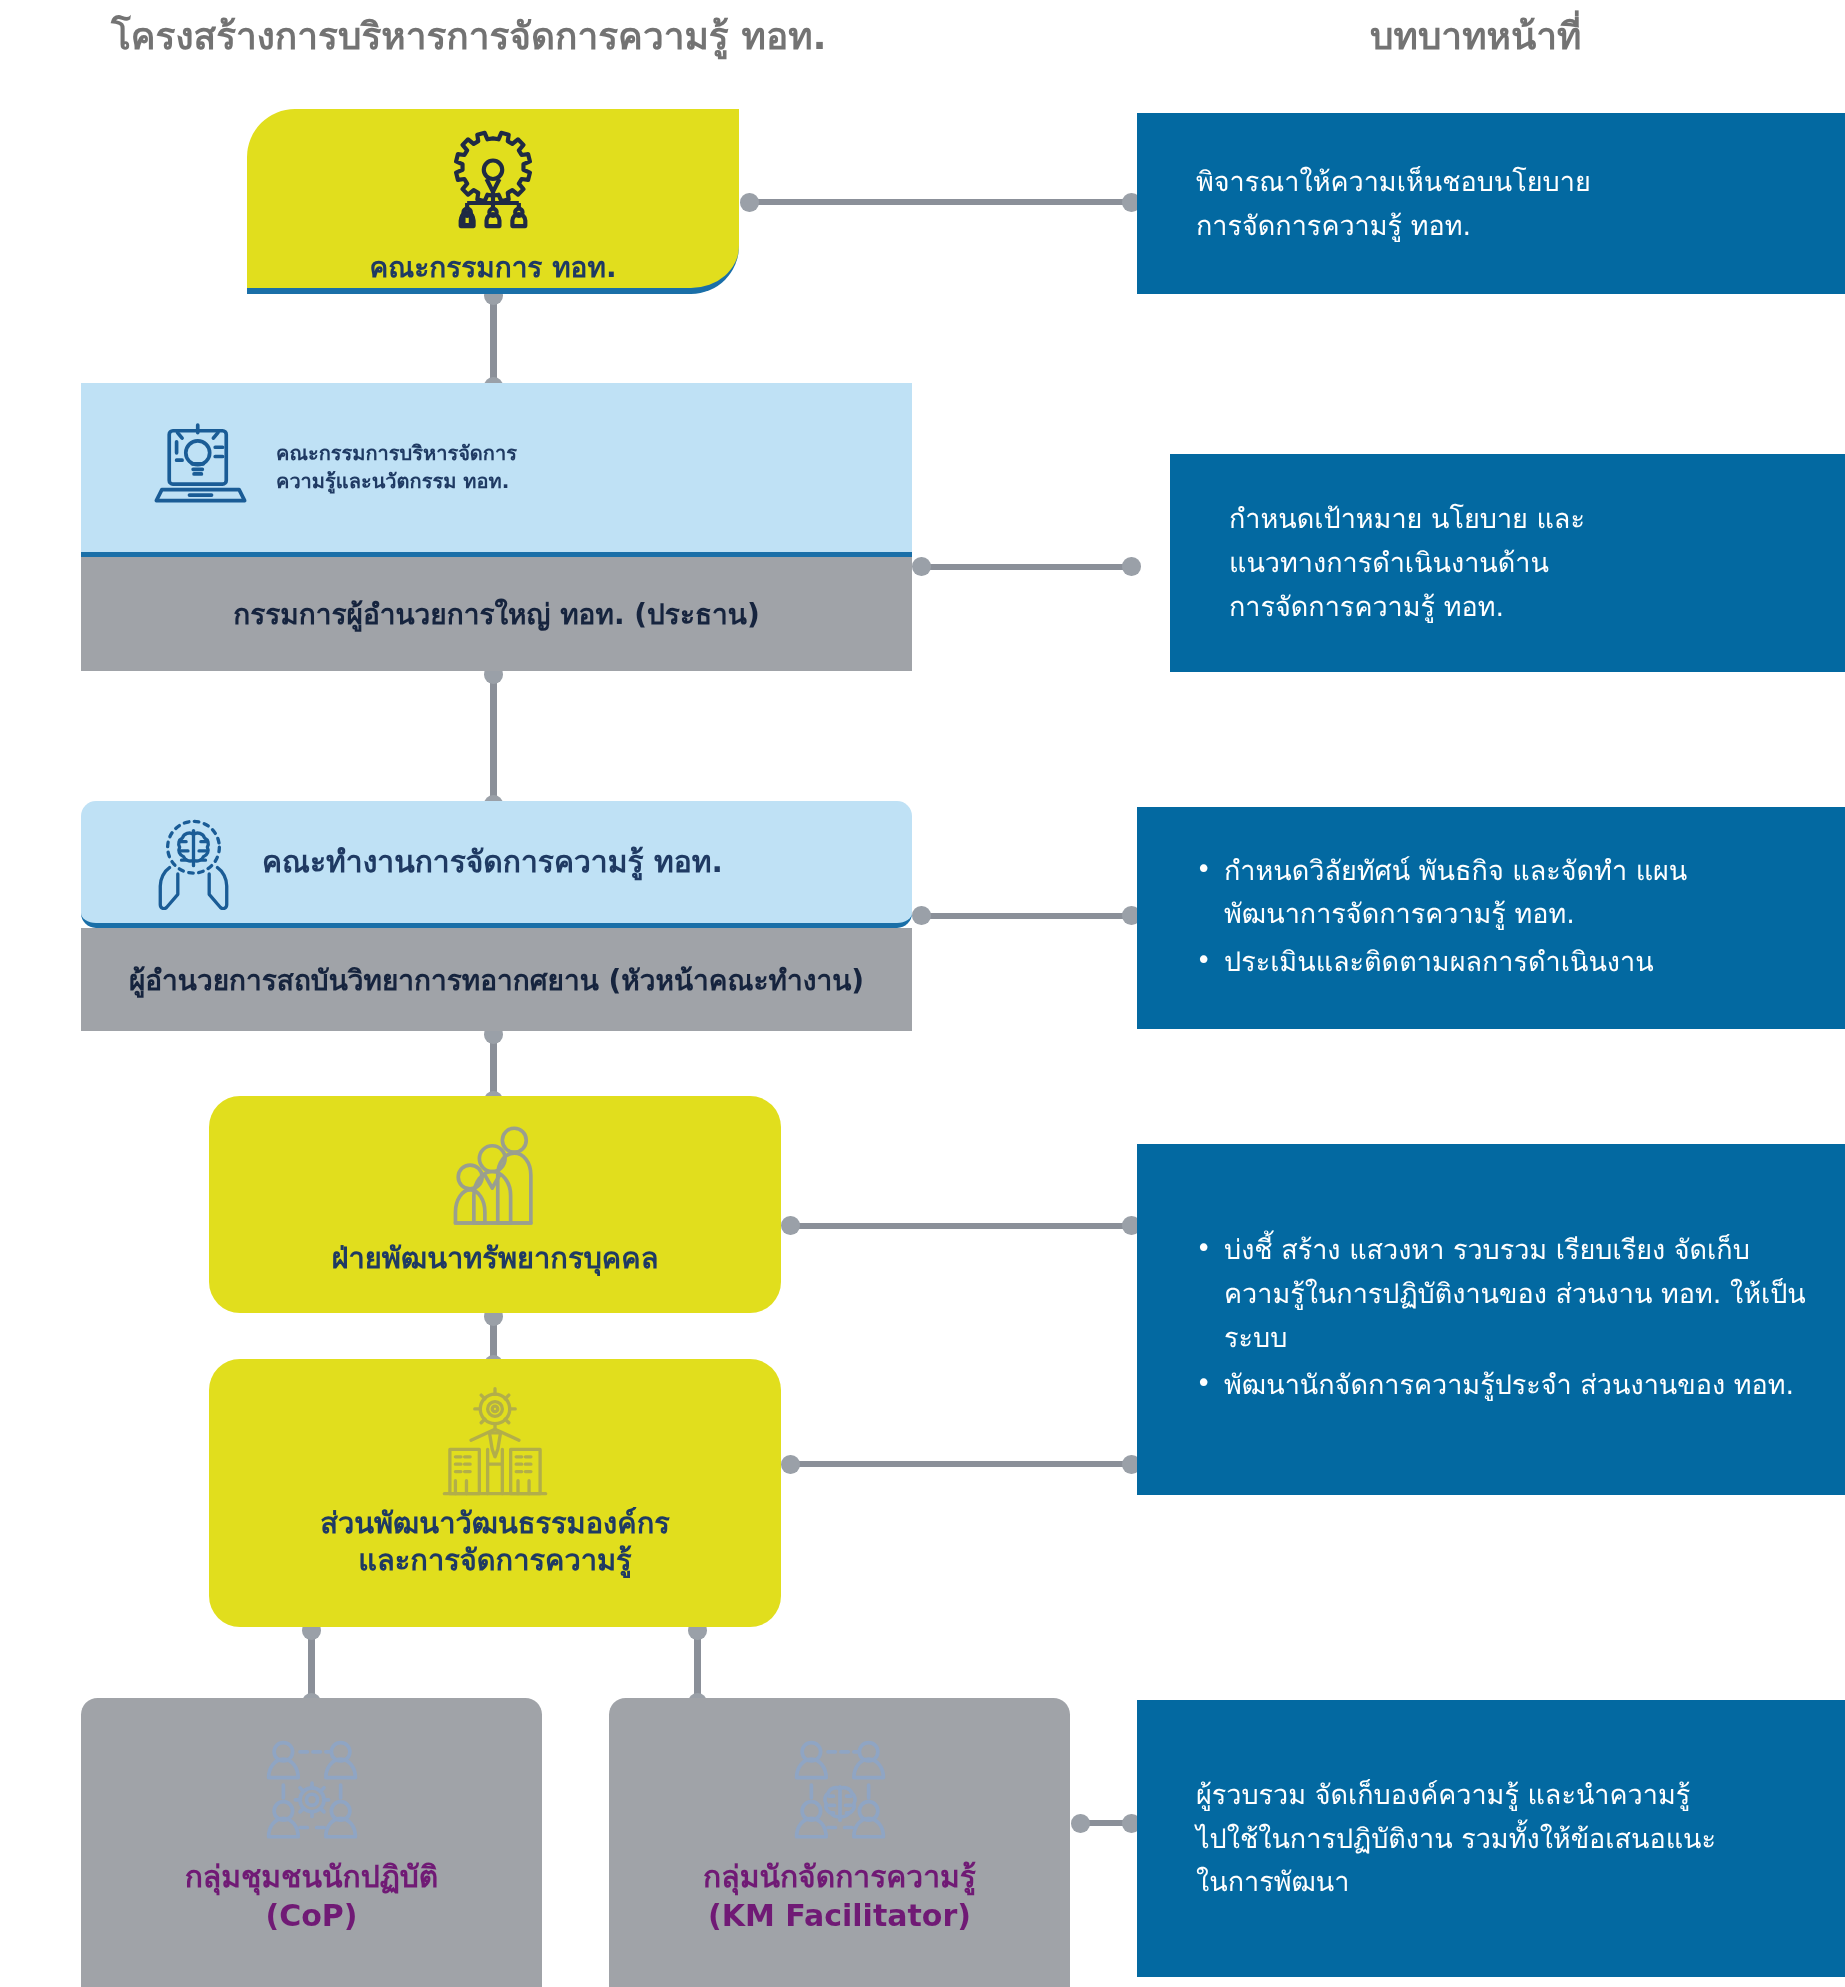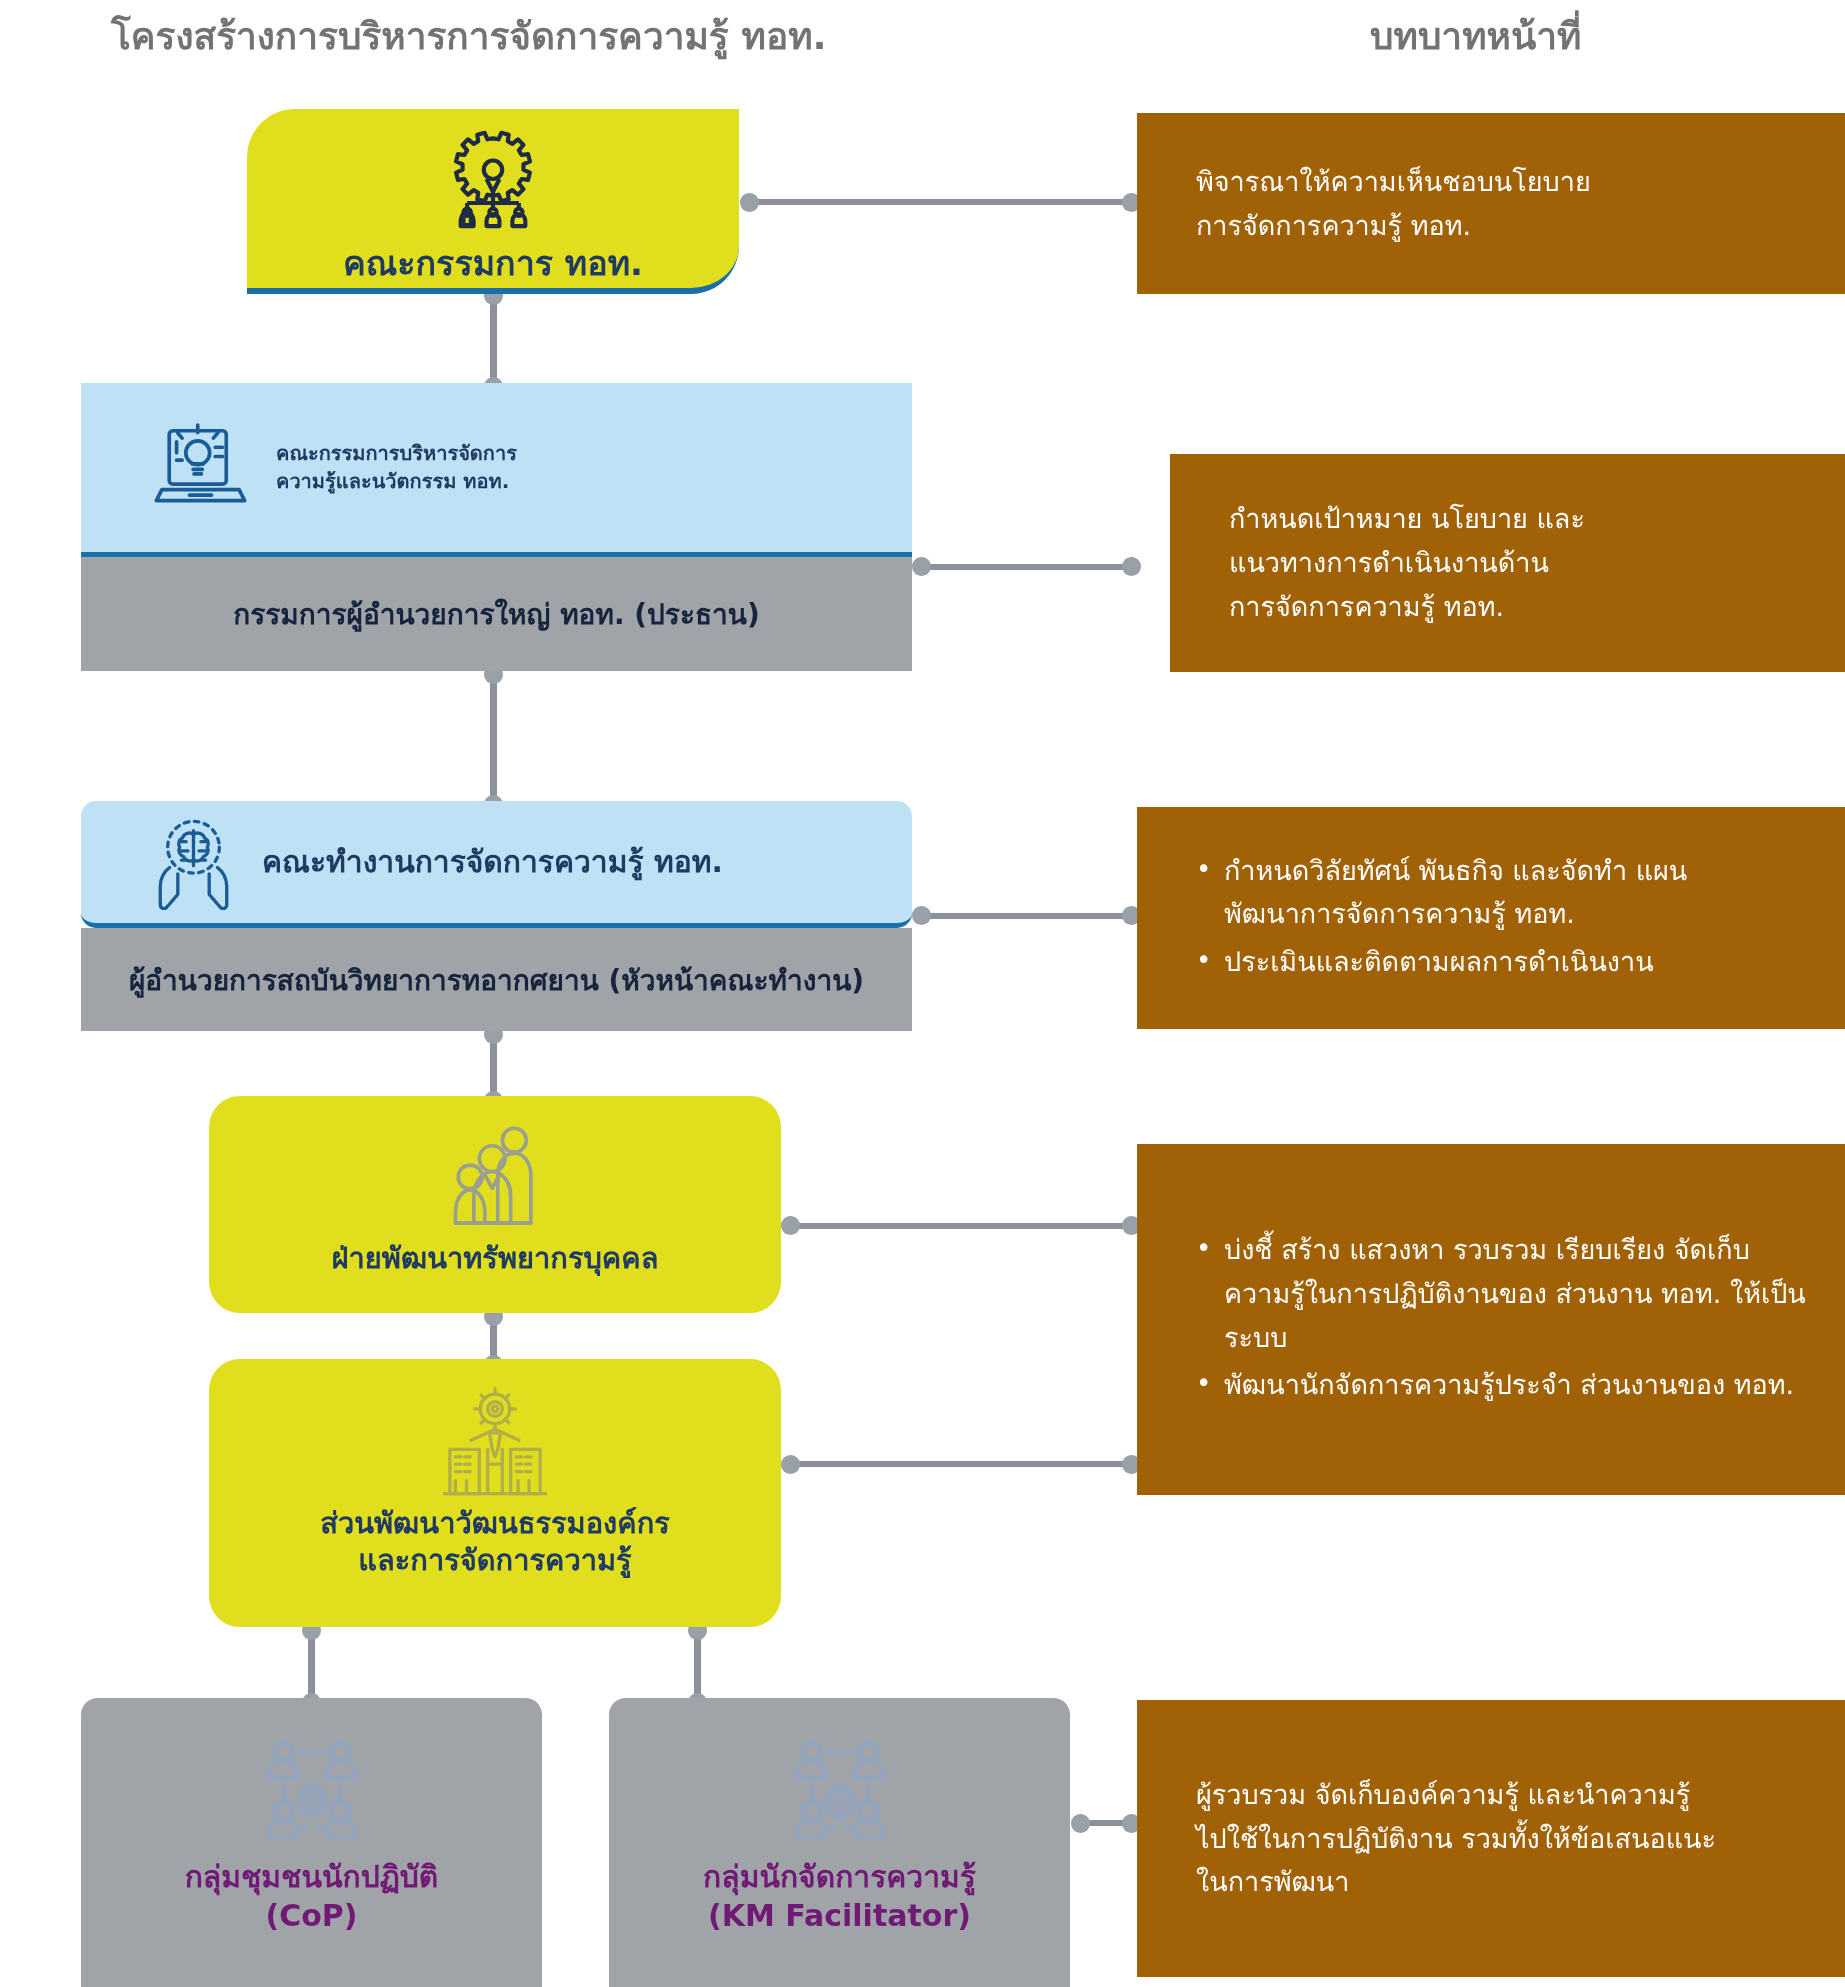--- a/index.html
+++ b/index.html
@@ -43,21 +43,21 @@
   }
   .icon-wrap { display:flex; align-items:center; justify-content:center; }
 
   
   #node-committee {
     left: 247px; top: 109px; width: 492px; height: 185px;
     border-radius: 48px 0 48px 0;
     border-bottom: 6.5px solid #1a6fa8;
     padding-top: 20px;
   }
-  #node-committee .label { margin-top: 13px; font-size: 34px; }
+  #node-committee .label { margin-top: 21px; font-size: 28px; }
 
   
   .twotone { position: absolute; display: flex; flex-direction: column; }
   .twotone .head {
     background: #bfe1f5;
     display: flex; align-items: center; gap: 24px;
     padding-left: 68px;
     border-bottom: 5.5px solid #1a6fa8;
   }
   .twotone .head .label {
@@ -98,21 +98,21 @@
   .gray .label {
     color: #701a75; font-weight: bold; font-size: 30px;
     text-align: center; line-height: 1.3;
   }
   #node-cop { left: 81px; top: 1698px; width: 461px; height: 305px; }
   #node-kmf { left: 609px; top: 1698px; width: 461px; height: 305px; }
 
   
   .desc {
     position: absolute;
-    background: #a16207;
+    background: #0369a1;
     color: #ffffff;
     font-size: 27px;
     line-height: 1.62;
     padding: 0 37px 0 59px;
     display: flex; flex-direction: column; justify-content: center;
   }
   .desc ul { list-style: none; }
   .desc li { position: relative; padding-left: 28px; margin-bottom: 3.7px; }
   .desc li::before {
     content: "\2022"; position: absolute; left: 0; top: -0.9px; font-size: 26px;

